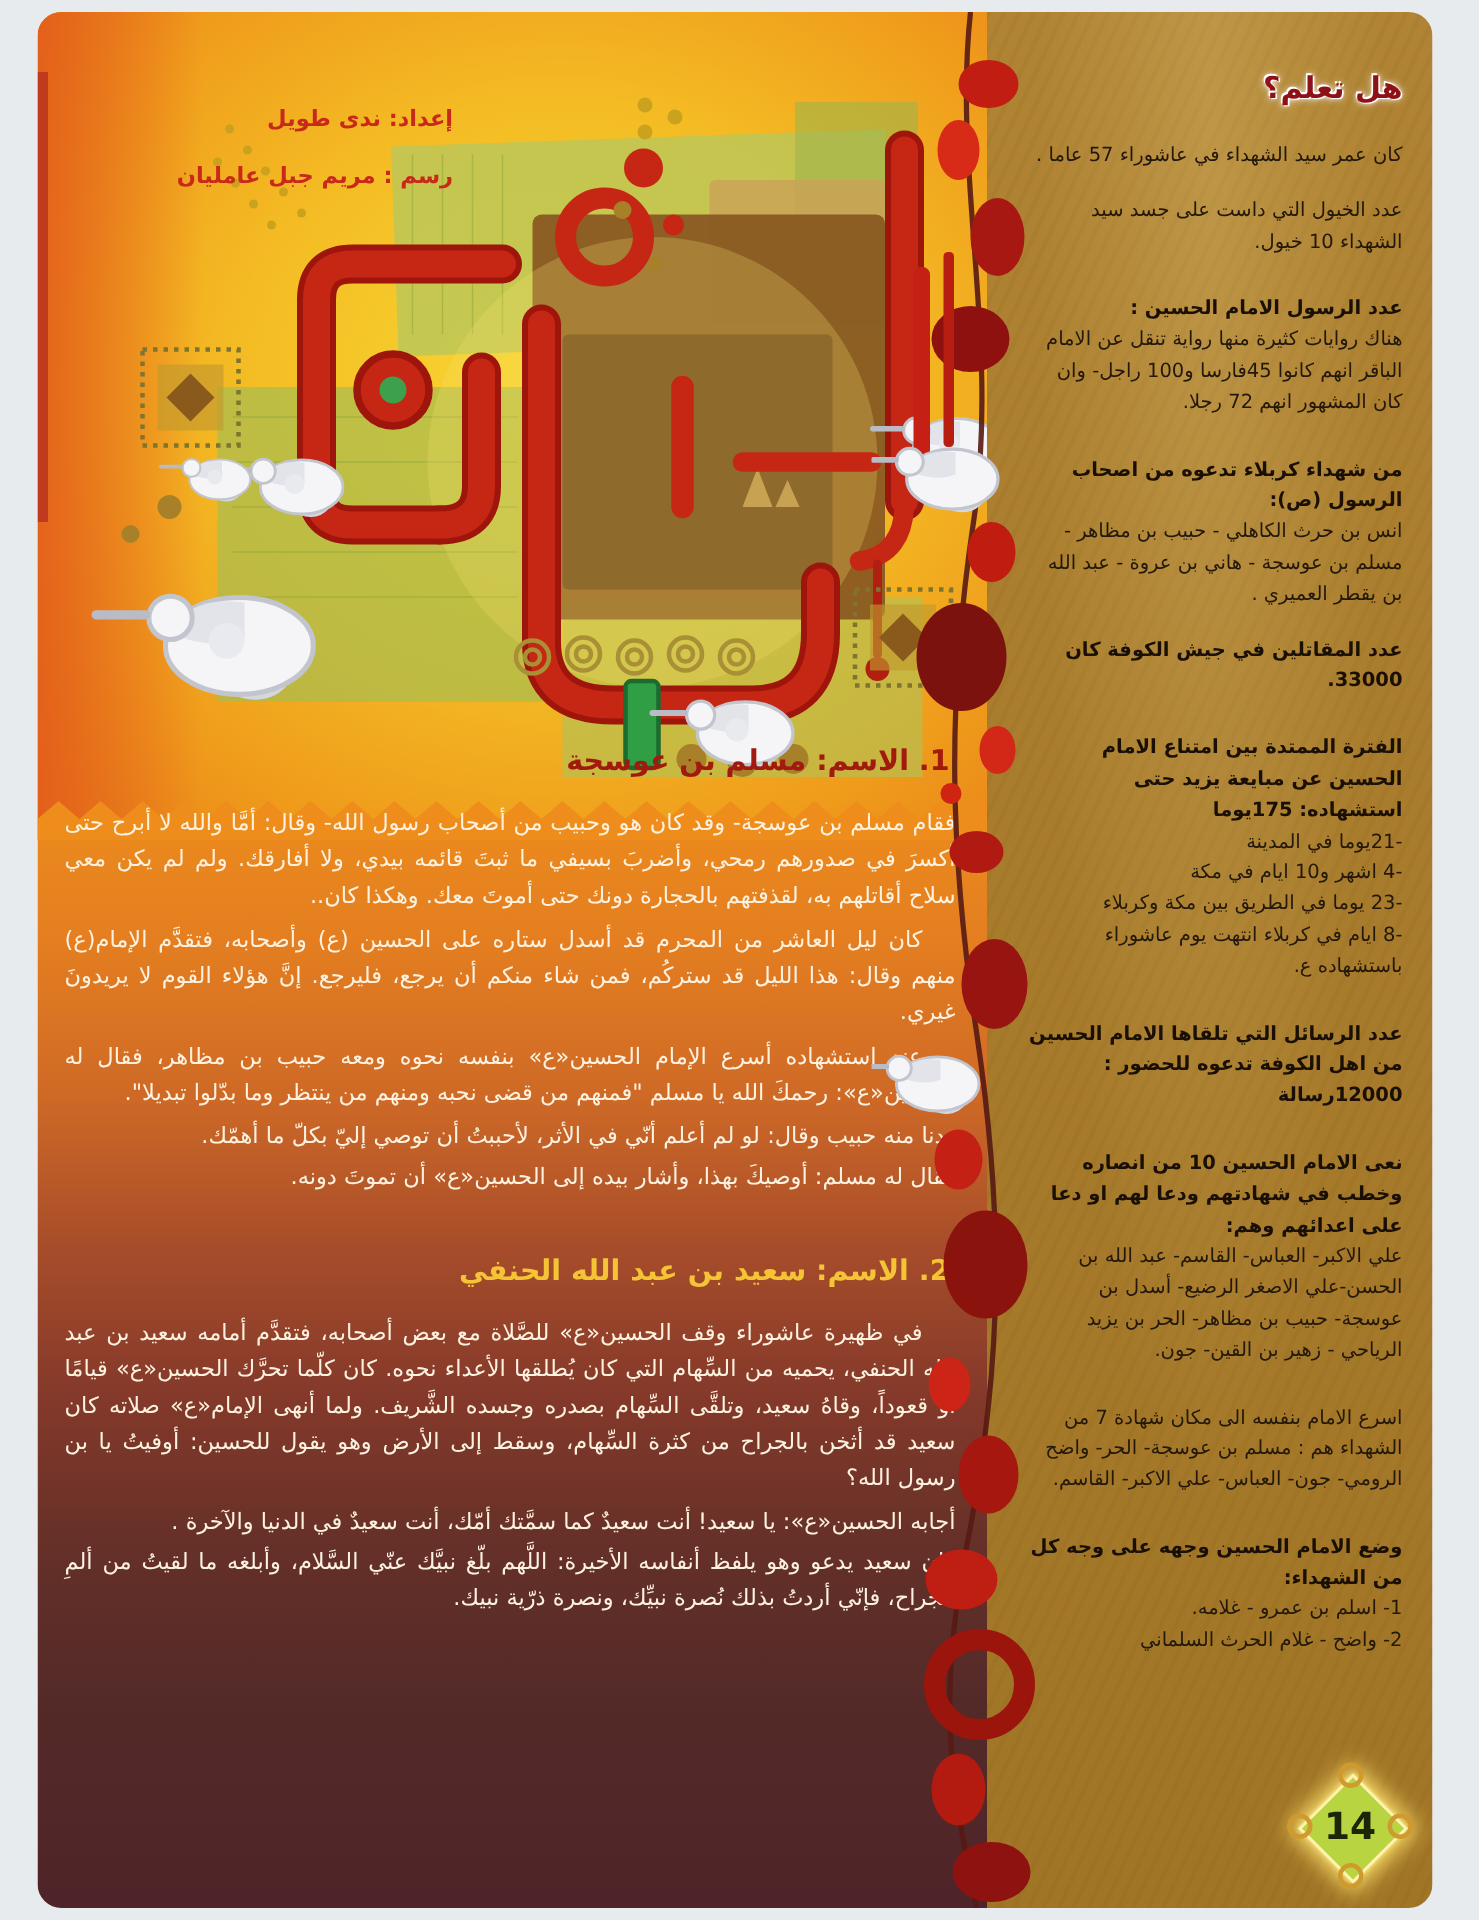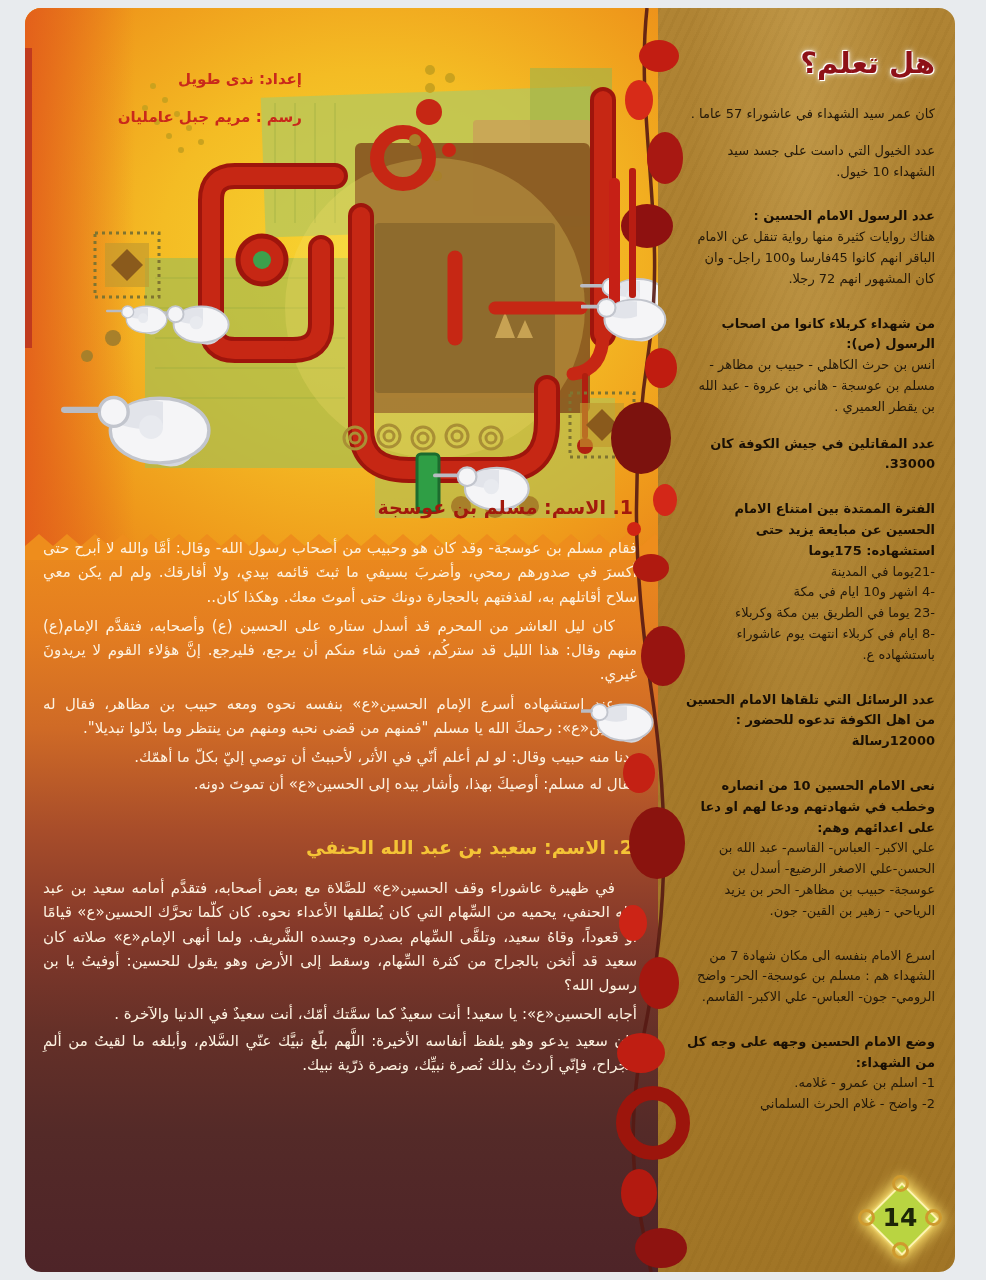--- a/index.html
+++ b/index.html
@@ -48,21 +48,21 @@
     position:absolute;left:633px;top:0;width:297px;height:1264px;
     background:
       radial-gradient(ellipse at 50% 8%,rgba(255,228,150,.20),transparent 55%),
       repeating-linear-gradient(115deg,rgba(110,74,8,.07) 0 3px,transparent 3px 9px),
       linear-gradient(180deg,#b08434 0%,#a87c2c 45%,#a17526 100%);
     box-sizing:border-box;
     padding:38px 20px 0 28px;
     direction:rtl;
   }
   .sb-title{
-    font-size:29px;font-weight:bold;color:#8e1118;
+    font-size:20px;font-weight:bold;color:#8e1118;
     text-shadow:0 0 3px #fff,0 0 6px rgba(255,255,255,.9),
       1px 1px 0 #fff,-1px -1px 0 #fff;
     margin:0 0 24px 0;
   }
   .sb-item{margin:16px 0 13px 0;font-size:13px;line-height:1.6;}
   .sb-item.gap{margin-top:24px;}
   .sb-h{font-weight:bold;color:#190f04;}
   .sb-b{color:#231809;}
   .sb-line{color:#231809;}
   
@@ -245,21 +245,21 @@
       <div class="sb-b">كان عمر سيد الشهداء في عاشوراء 57 عاما .</div>
     </div>
     <div class="sb-item">
       <div class="sb-b">عدد الخيول التي داست على جسد سيد الشهداء 10 خيول.</div>
     </div>
     <div class="sb-item gap">
       <div class="sb-h">عدد الرسول الامام الحسين :</div>
       <div class="sb-b">هناك روايات كثيرة منها رواية تنقل عن الامام الباقر انهم كانوا 45فارسا و100 راجل- وان كان المشهور انهم 72 رجلا.</div>
     </div>
     <div class="sb-item gap">
-      <div class="sb-h">من شهداء كربلاء كانوا من اصحاب الرسول (ص):</div>
+      <div class="sb-h">من شهداء كربلاء تدعوه من اصحاب الرسول (ص):</div>
       <div class="sb-b">انس بن حرث الكاهلي - حبيب بن مظاهر - مسلم بن عوسجة - هاني بن عروة - عبد الله بن يقطر العميري .</div>
     </div>
     <div class="sb-item">
       <div class="sb-h">عدد المقاتلين في جيش الكوفة كان 33000.</div>
     </div>
     <div class="sb-item gap">
       <div class="sb-h">الفترة الممتدة بين امتناع الامام الحسين عن مبايعة يزيد حتى استشهاده: 175يوما</div>
       <div class="sb-line">-21يوما في المدينة</div>
       <div class="sb-line">-4 اشهر و10 ايام في مكة</div>
       <div class="sb-line">-23 يوما في الطريق بين مكة وكربلاء</div>

